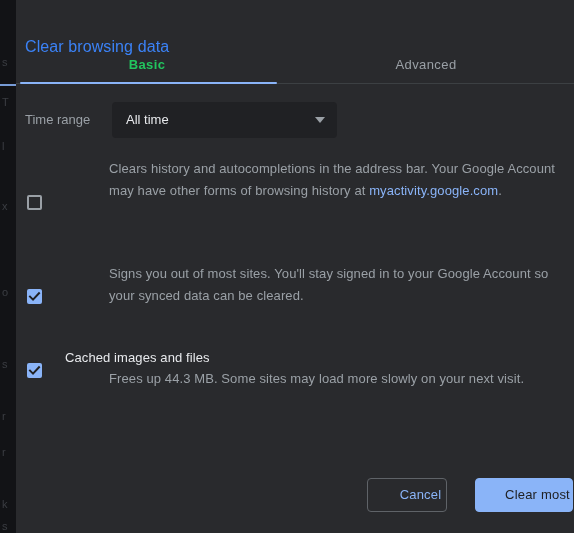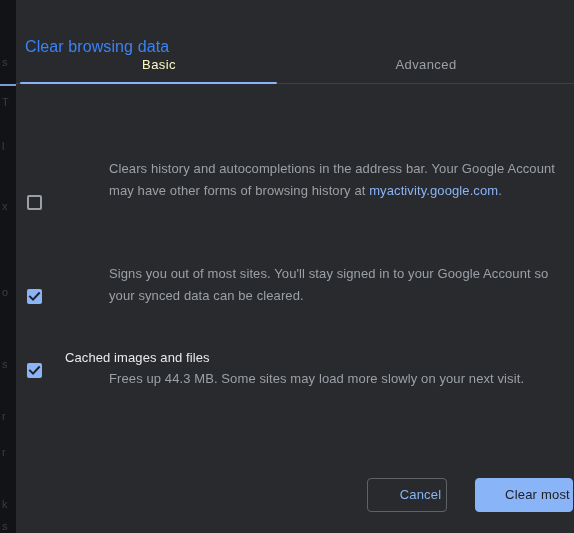--- a/index.html
+++ b/index.html
@@ -86,23 +86,22 @@
     line-height: 38px;
     text-align: center;
     font-size: 13px;
     letter-spacing: .4px;
     cursor: pointer;
     user-select: none;
   }
   .tab-basic {
     left: 0;
     width: 262px;
-    color: #fef9c3;
-    font-weight: 400;
-    margin-left: 12px;
+    color: #22c55e;
+    font-weight: 700;
   }
   .tab-advanced {
     left: 262px;
     width: 296px;
     color: #9aa0a6;
     font-weight: 500;
   }
   .tab-underline {
     position: absolute;
     left: 4px;
@@ -280,20 +279,27 @@
 
     <div class="dialog-title">Clear browsing data</div>
 
     <div class="tabs">
       <div class="tab tab-basic">Basic</div>
       <div class="tab tab-advanced">Advanced</div>
     </div>
     <div class="tabs-divider"></div>
     <div class="tab-underline"></div>
 
+    <div class="timerange-row">
+      <div class="timerange-label">Time range</div>
+      <div class="select">
+        <div class="select-value">All time</div>
+        <div class="select-arrow"></div>
+      </div>
+    </div>
 
     <div class="option" style="top:158px;">
       <div class="checkbox unchecked" style="top:37px;"></div>
       <div class="option-body">
         <div class="option-desc">
           <span>Clears history and autocompletions in the address bar. Your Google Account may have other forms of browsing history at </span><a href="#">myactivity.google.com</a><span>.</span>
         </div>
       </div>
     </div>
 

